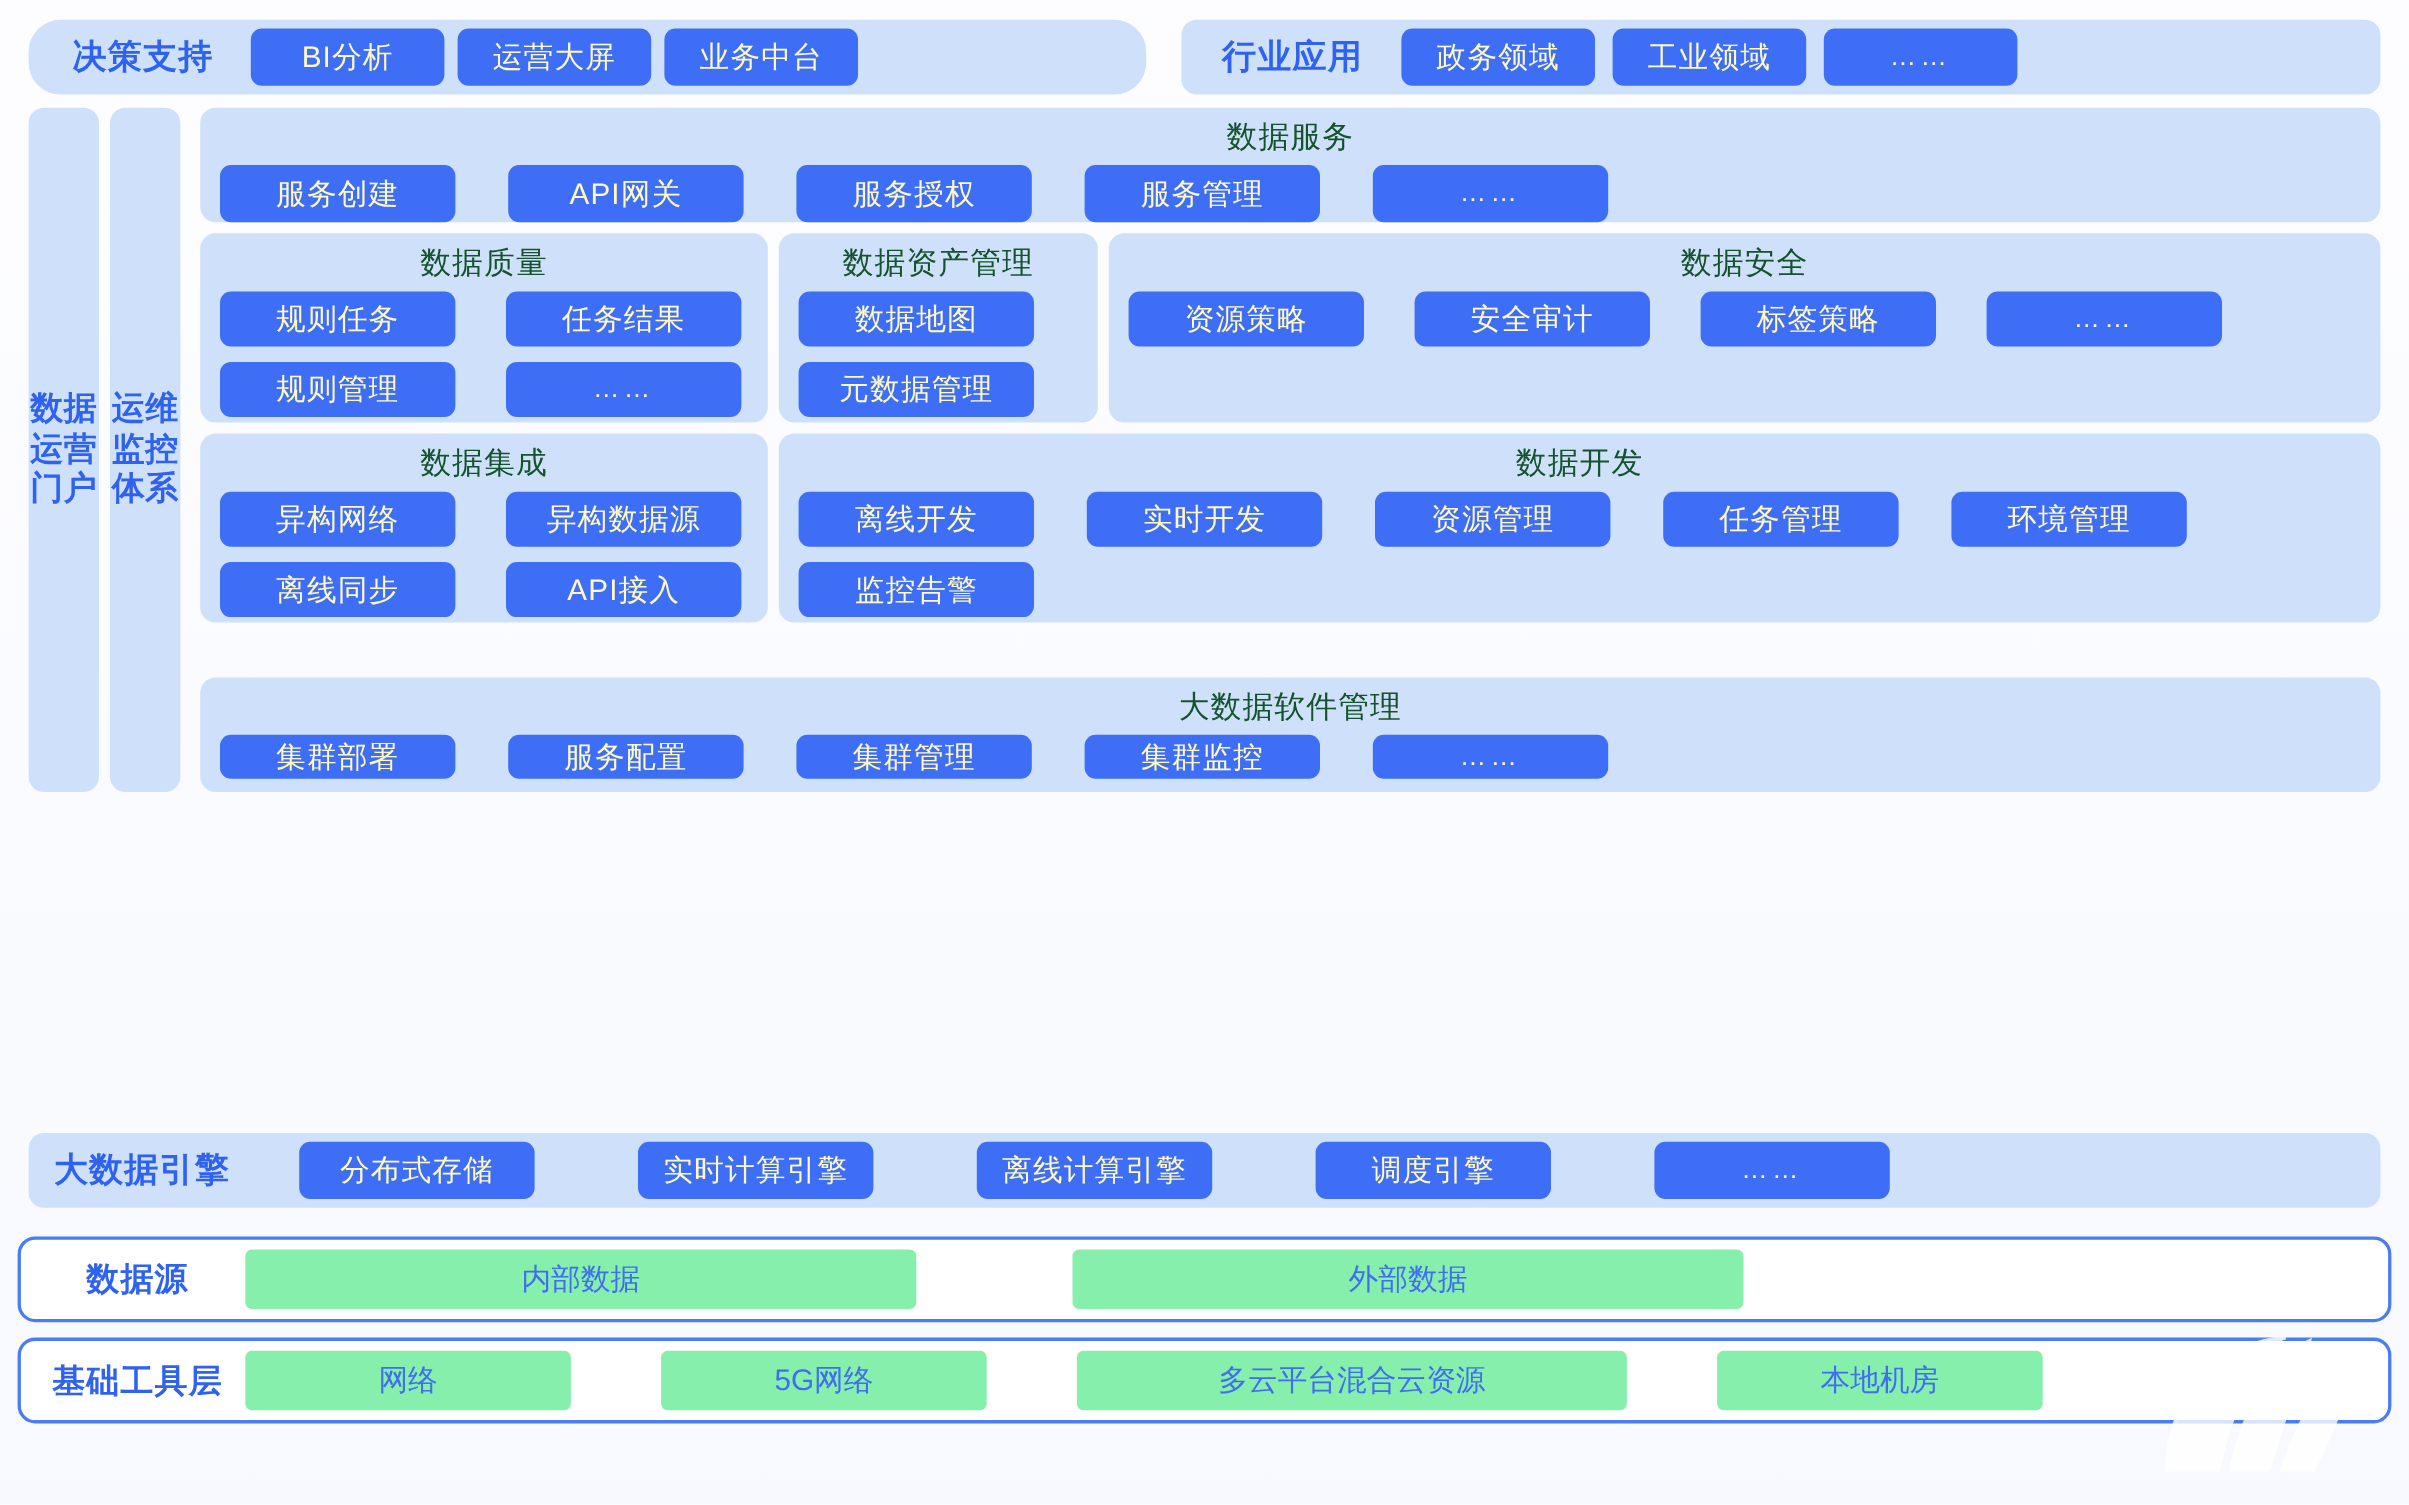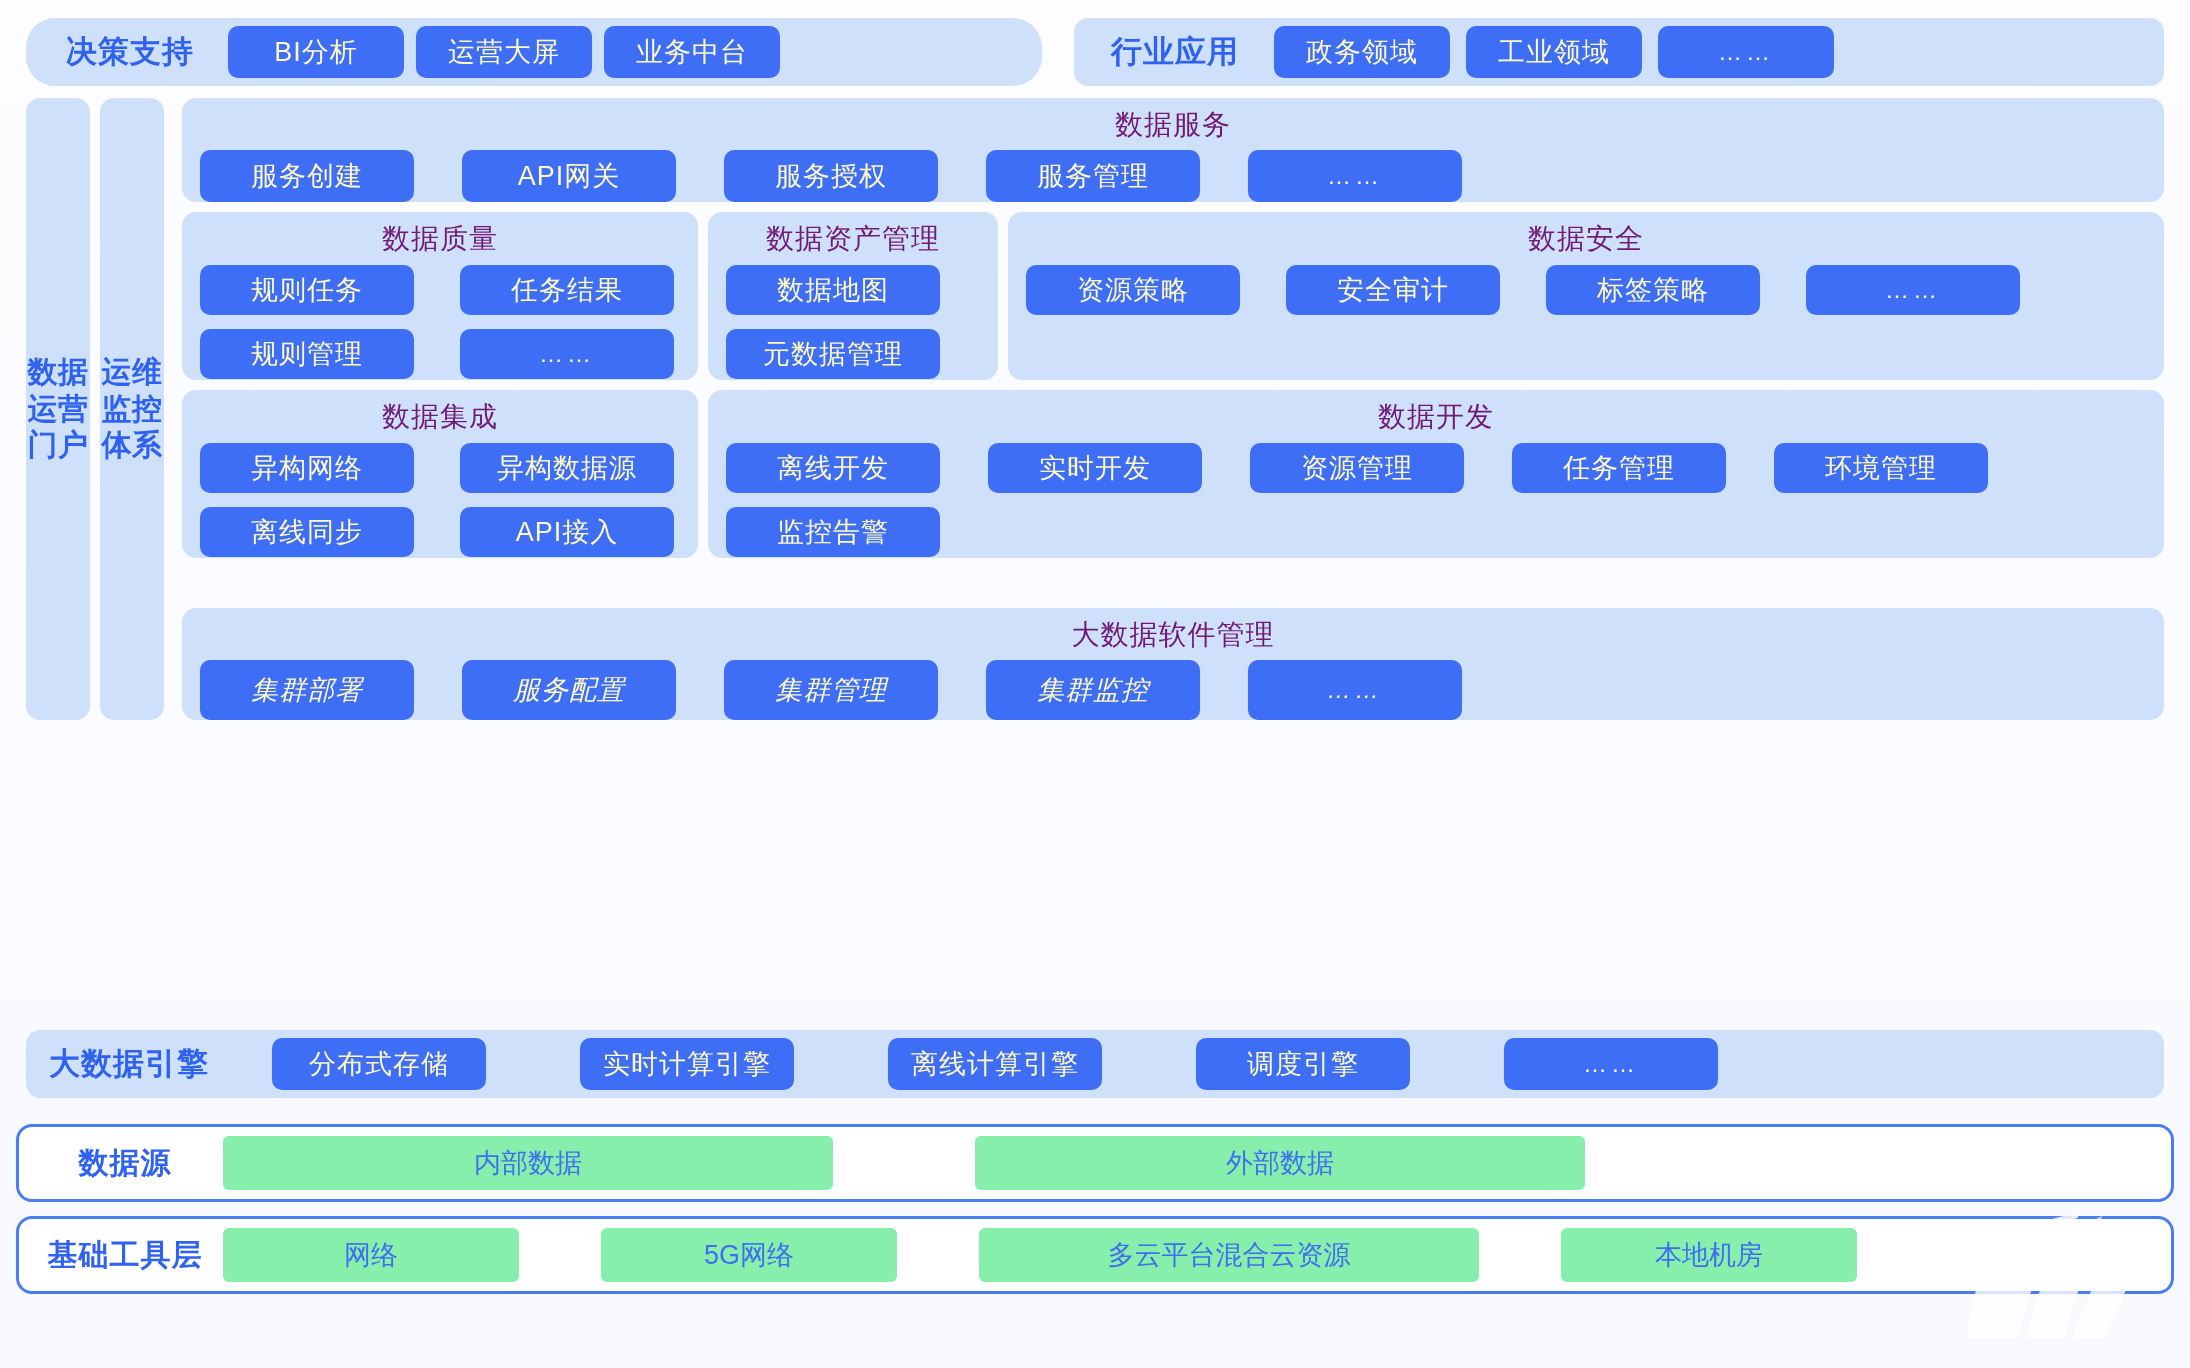--- a/index.html
+++ b/index.html
@@ -64,21 +64,21 @@
     font-size: 31px;
     font-weight: 700;
     letter-spacing: 1px;
     display: flex;
     align-items: center;
     justify-content: center;
     white-space: nowrap;
   }
 
   .grouptitle {       
-    color: #701a75;
+    color: #14532d;
     font-size: 28px;
     font-weight: 500;
     text-align: center;
     letter-spacing: 1px;
   }
 
   
   .row1 {
     position: absolute;
     left: 26px; top: 18px;
@@ -144,21 +144,21 @@
   .drow { display: flex; gap: 10px; height: 186px; }
   .d-int { width: 516px; }
   .d-dev { flex: 1; }
   .drow .panel { padding: 8px 18px 0 18px; }
   .drow .chip { width: 214px; height: 50px; }
   .d-dev .grid3 { display: flex; flex-wrap: wrap; gap: 14px 48px; margin-top: 7px; width: 100%; }
 
   
   .bds { height: 112px; padding: 8px 18px 0 18px; margin-top: 40px; }
   .bds .cells { display: flex; gap: 48px; margin-top: 6px; }
-  .bds .chip { width: 214px; height: 60px; font-style: italic; }
+  .bds .chip { width: 214px; height: 40px; }
 
   
   .row-engine {
     position: absolute;
     left: 26px; top: 1030px;
     width: 2138px; height: 68px;
     display: flex;
     align-items: center;
     padding-left: 18px;
     box-sizing: border-box;

